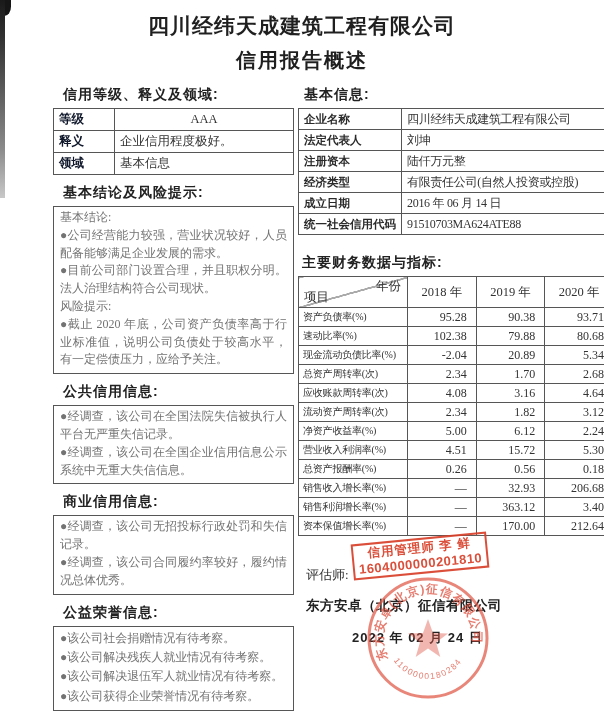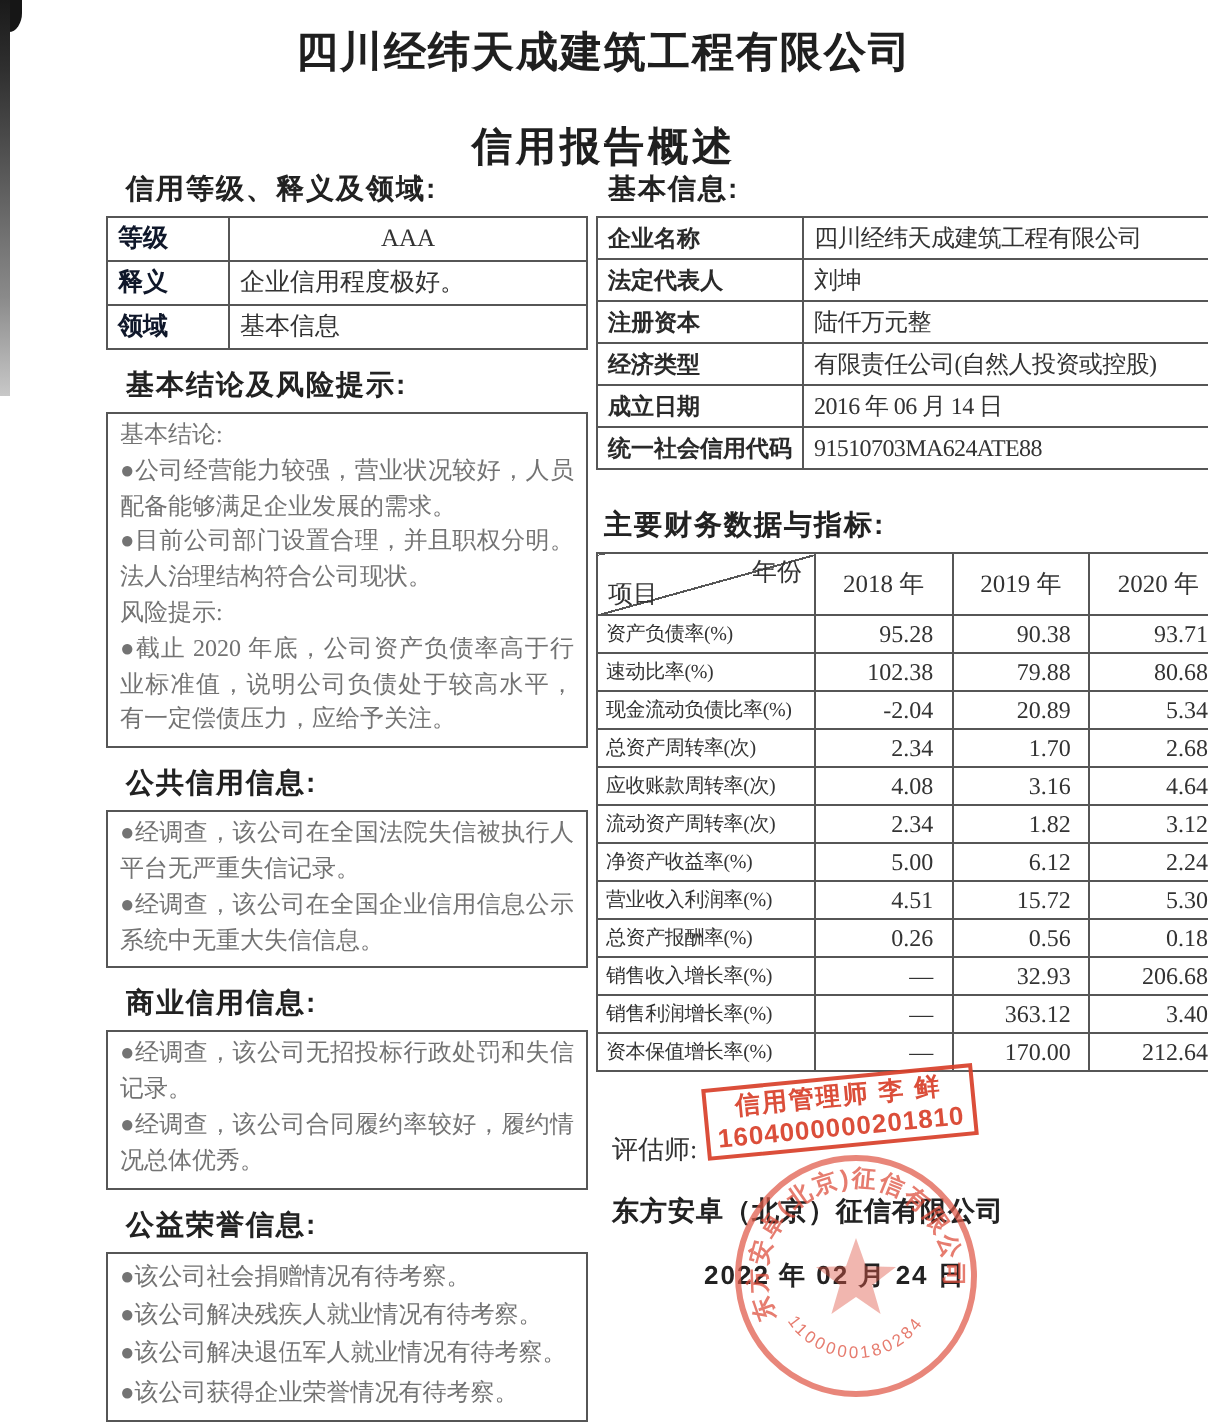--- a/index.html
+++ b/index.html
@@ -8,21 +8,21 @@
     font-family:"Liberation Serif","DejaVu Serif",serif;color:#333;
     overflow:hidden;margin:0 auto;
   }
   
   .scan-edge{position:absolute;left:0;top:0;width:5px;height:198px;
     background:linear-gradient(to bottom,#1a1a1a 0%,#303030 18%,#5a5a5a 45%,#8a8a8a 75%,#c8c8c8 100%);}
   .scan-blob{position:absolute;left:0;top:0;width:11px;height:16px;background:#161616;border-radius:0 0 60% 0;}
 
   .doc-title{position:absolute;top:12px;left:0;width:100%;text-align:center;color:#1f1f1f;}
   .doc-title .l1{font-size:21px;font-weight:bold;letter-spacing:1px;}
-  .doc-title .l2{font-size:20px;font-weight:bold;letter-spacing:2px;margin-top:20px;}
+  .doc-title .l2{font-size:20px;font-weight:bold;letter-spacing:2px;margin-top:7px;}
 
   .col-left{position:absolute;left:53px;top:85px;width:241px;}
   .col-right{position:absolute;left:298px;top:85px;width:316px;}
 
   .sec-h{font-family:"Liberation Sans","DejaVu Sans",sans-serif;font-weight:bold;
     font-size:14px;line-height:18px;color:#222;margin:0 0 5px 10px;letter-spacing:1px;}
   .sec-h + *{margin-top:0;}
   .mt{margin-top:8px;}
 
   table{border-collapse:collapse;width:100%;table-layout:fixed;}

